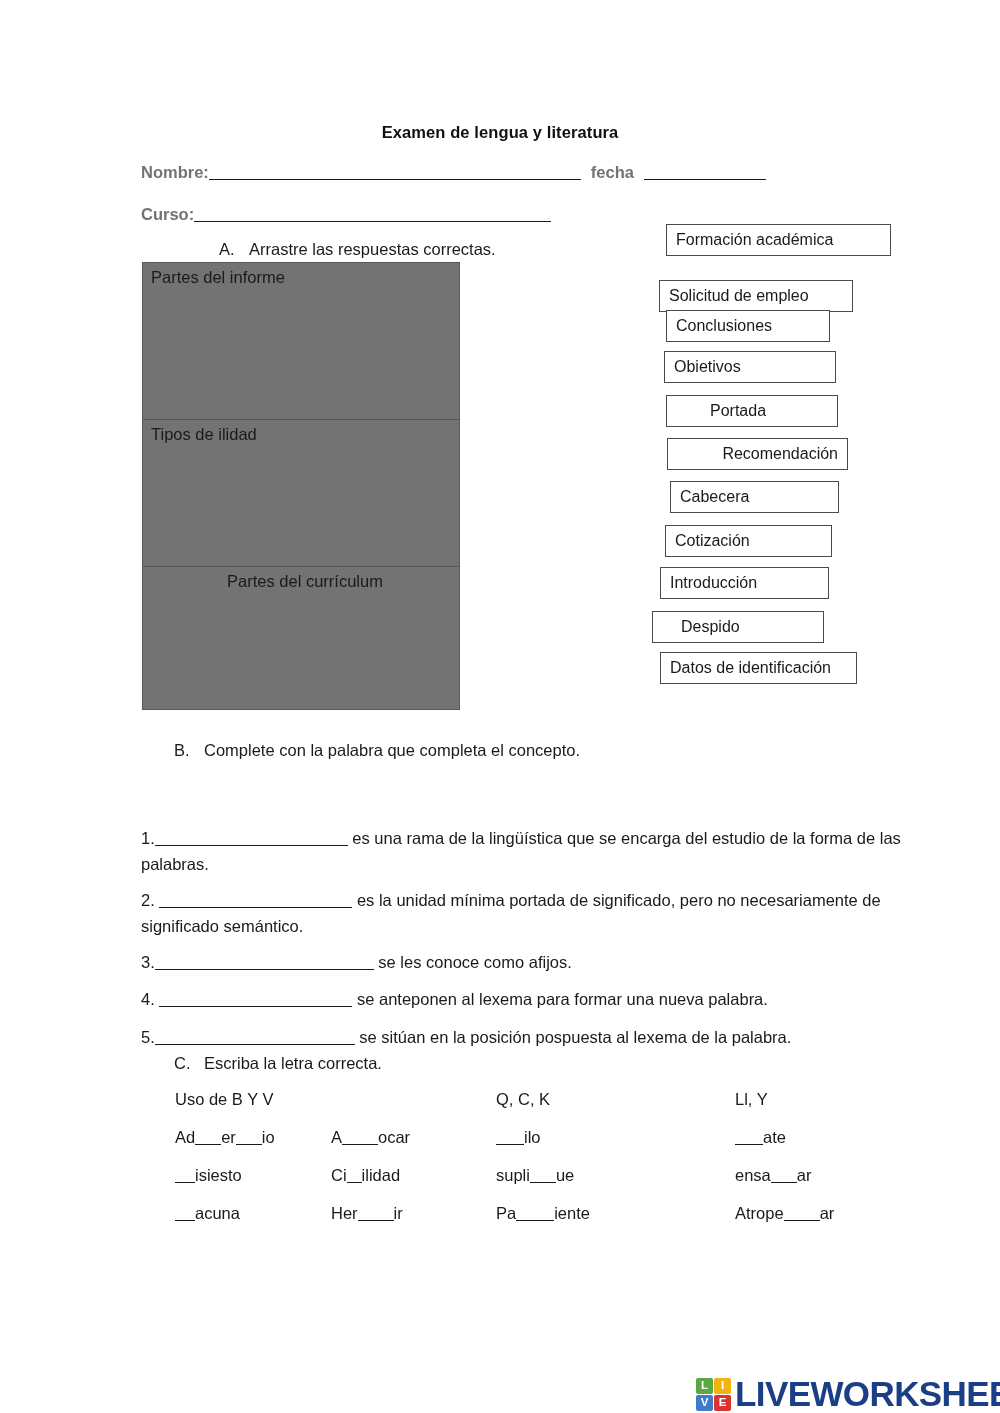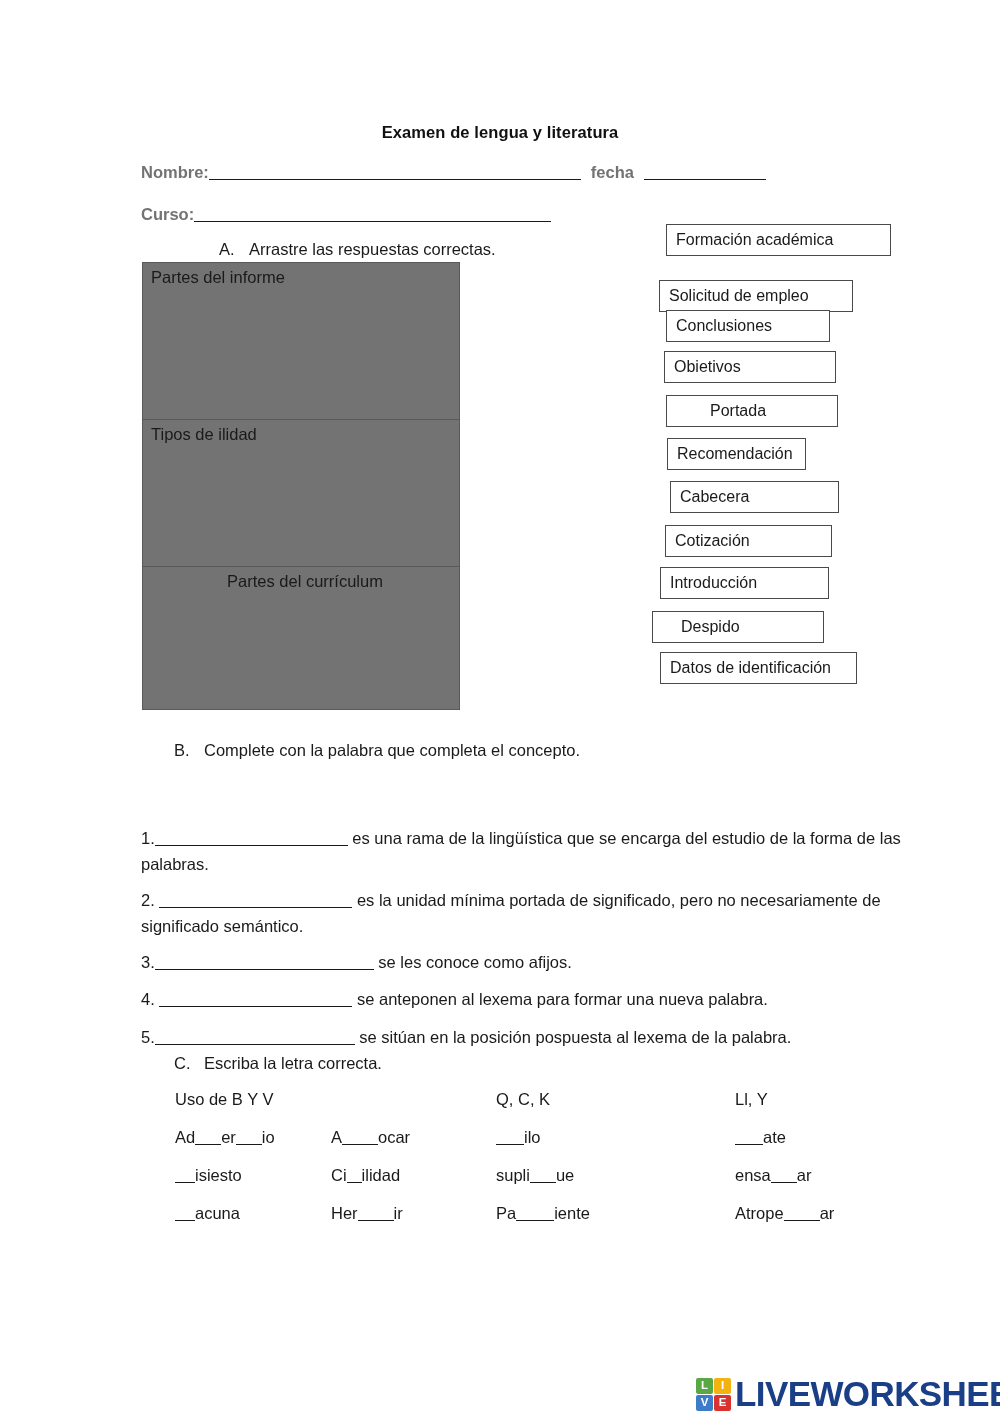--- a/index.html
+++ b/index.html
@@ -206,21 +206,21 @@
       <span>Partes del currículum</span>
     </div>
   </div>
 
   <div id="chips-layer">
       <div class="chip" style="left: 666px; top: 220px; width: 225px;"><span>Formación académica</span></div>
       <div class="chip" style="left: 659px; top: 263px; width: 194px; margin-top: 13px;"><span>Solicitud de empleo</span></div>
       <div class="chip" style="left: 666px; top: 306px; width: 164px;"><span>Conclusiones</span></div>
       <div class="chip" style="left: 664px; top: 347px; width: 172px;"><span>Obietivos</span></div>
       <div class="chip" style="left: 666px; top: 391px; width: 172px; padding-left: 43px;"><span>Portada</span></div>
-      <div class="chip" style="left: 667px; top: 434px; width: 139px;"><span>Recomendación</span></div>
+      <div class="chip" style="left: 667px; top: 434px; width: 181px; text-align: right;"><span>Recomendación</span></div>
       <div class="chip" style="left: 670px; top: 477px; width: 169px;"><span>Cabecera</span></div>
       <div class="chip" style="left: 665px; top: 521px; width: 167px;"><span>Cotización</span></div>
       <div class="chip" style="left: 660px; top: 563px; width: 169px;"><span>Introducción</span></div>
       <div class="chip" style="left: 652px; top: 607px; width: 172px; padding-left: 28px;"><span>Despido</span></div>
       <div class="chip" style="left: 654px; top: 648px; width: 197px; margin-left: 6px;"><span>Datos de identificación</span></div>
     </div>
 
   <div class="sec-label sec-b">
     <span class="sec-letter">B.</span><span>Complete con la palabra que completa el concepto.</span>
   </div>

